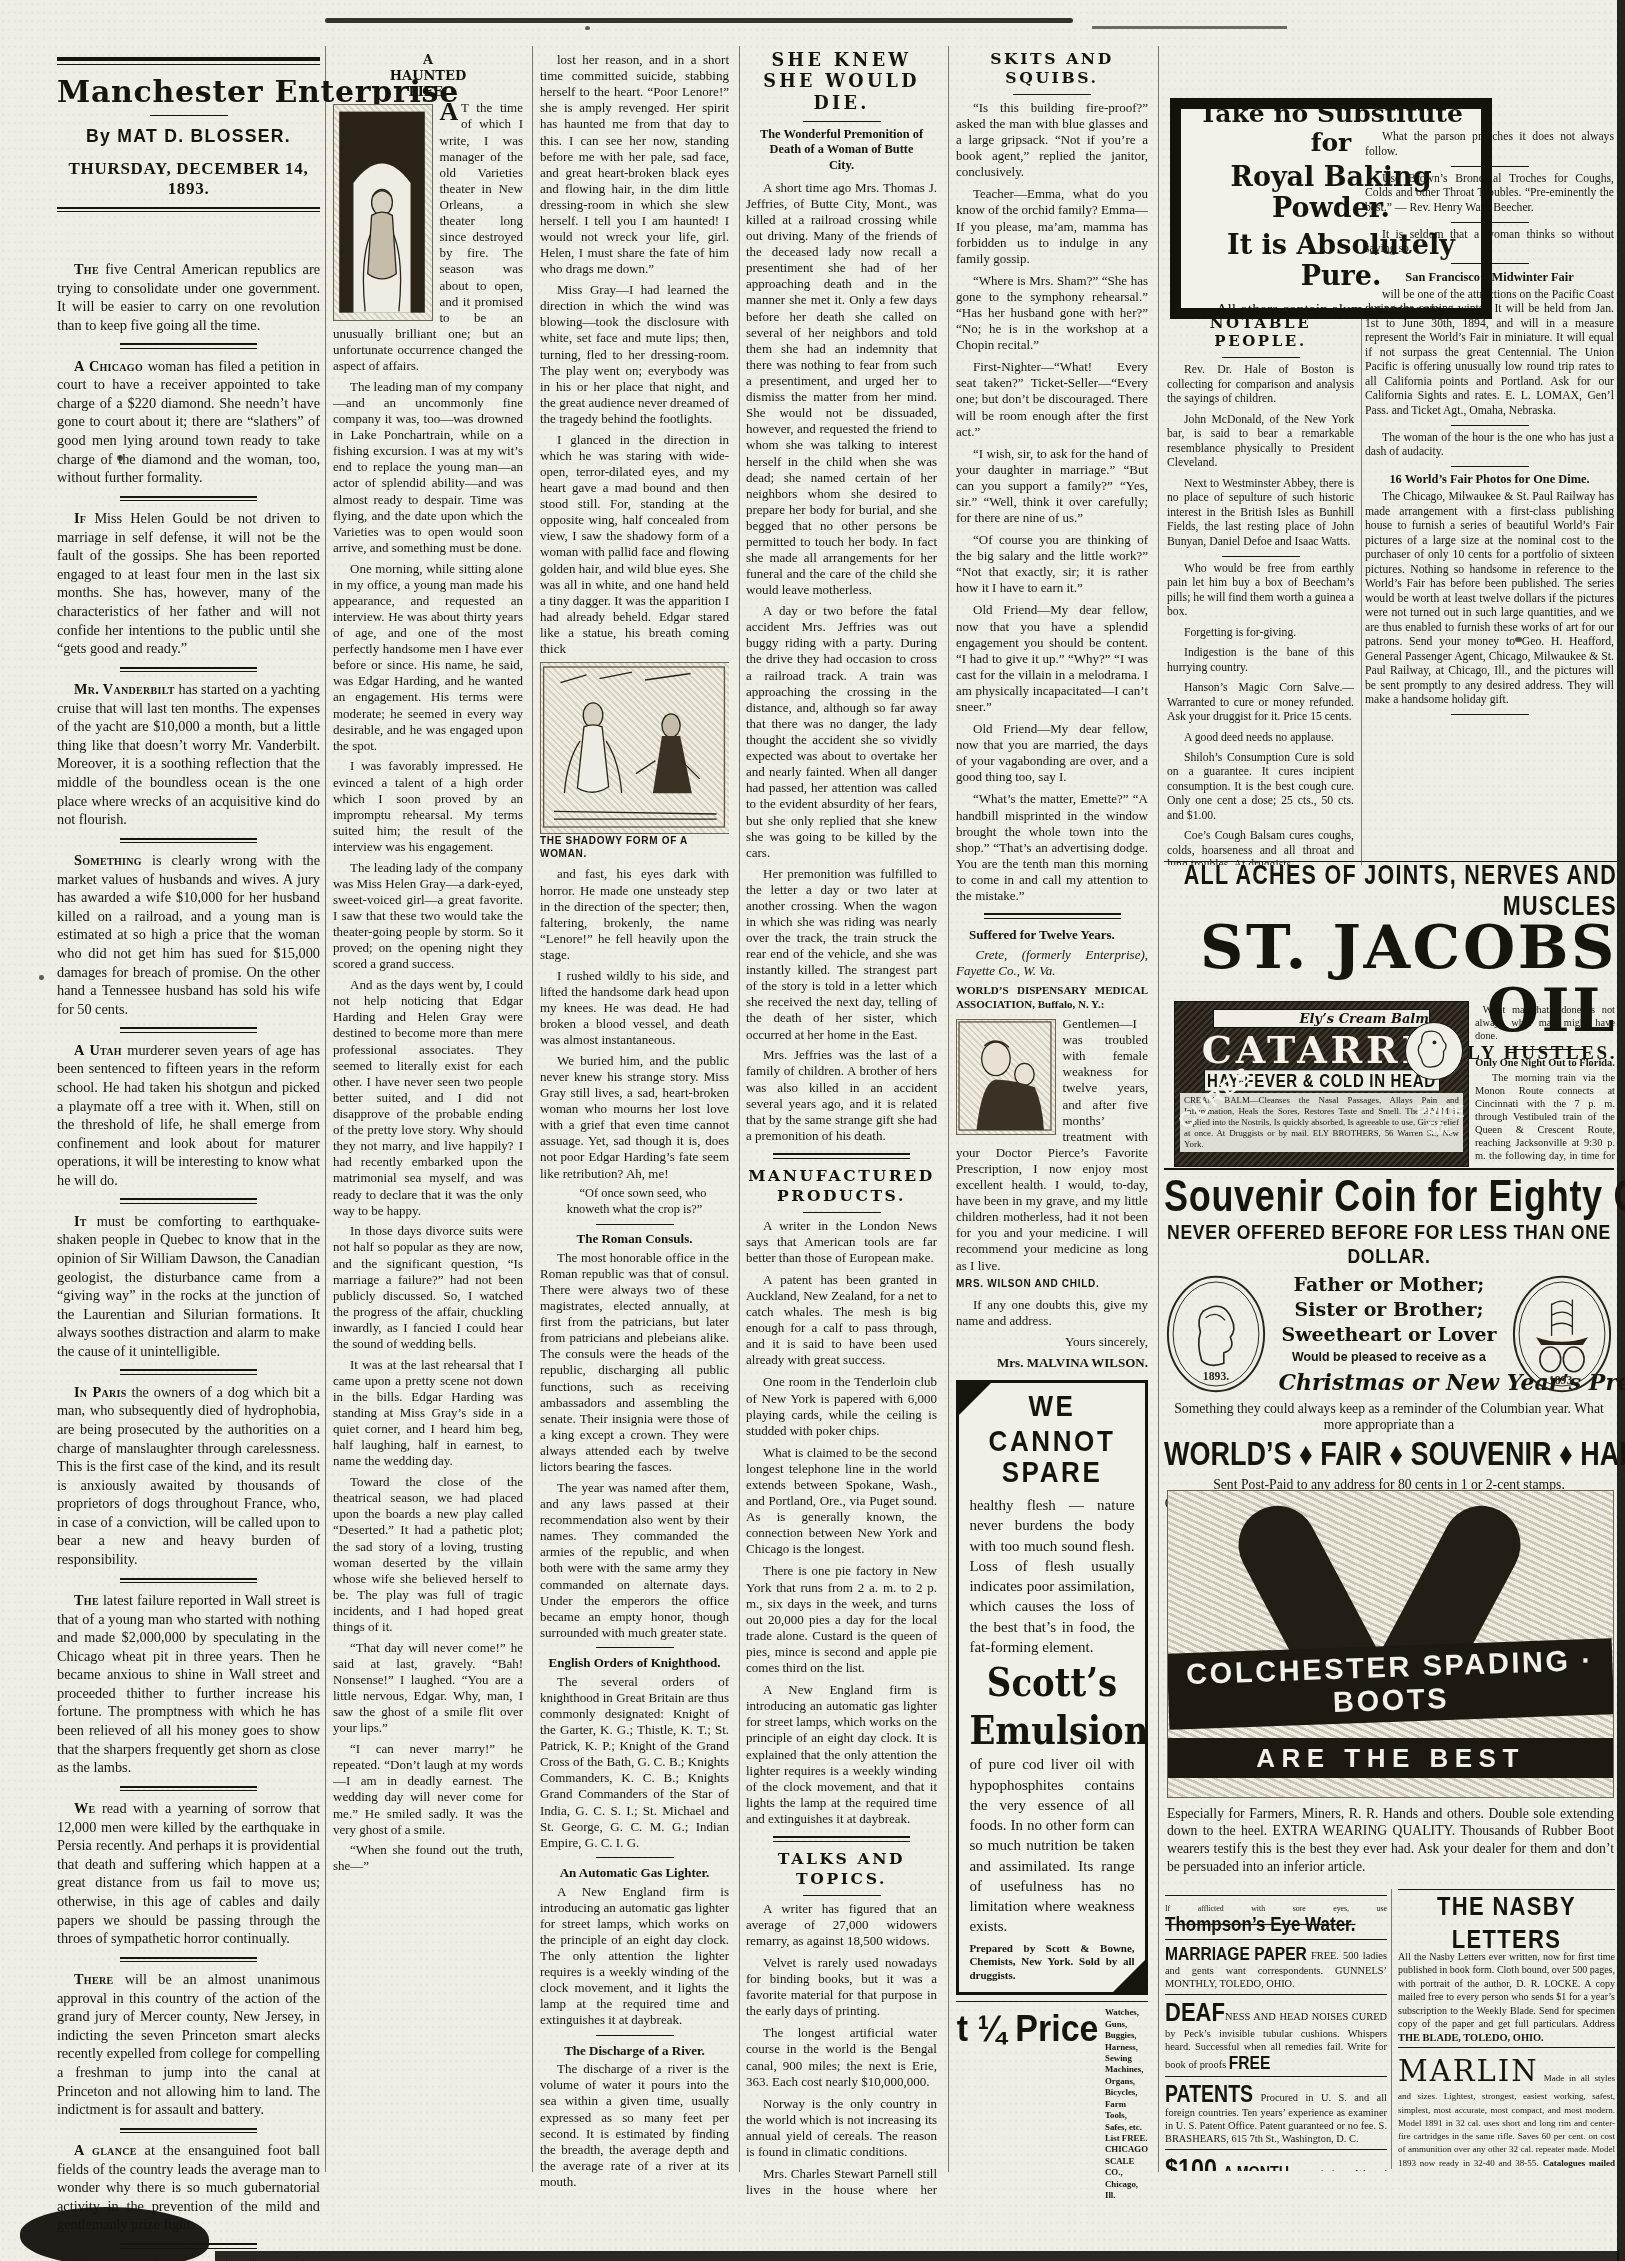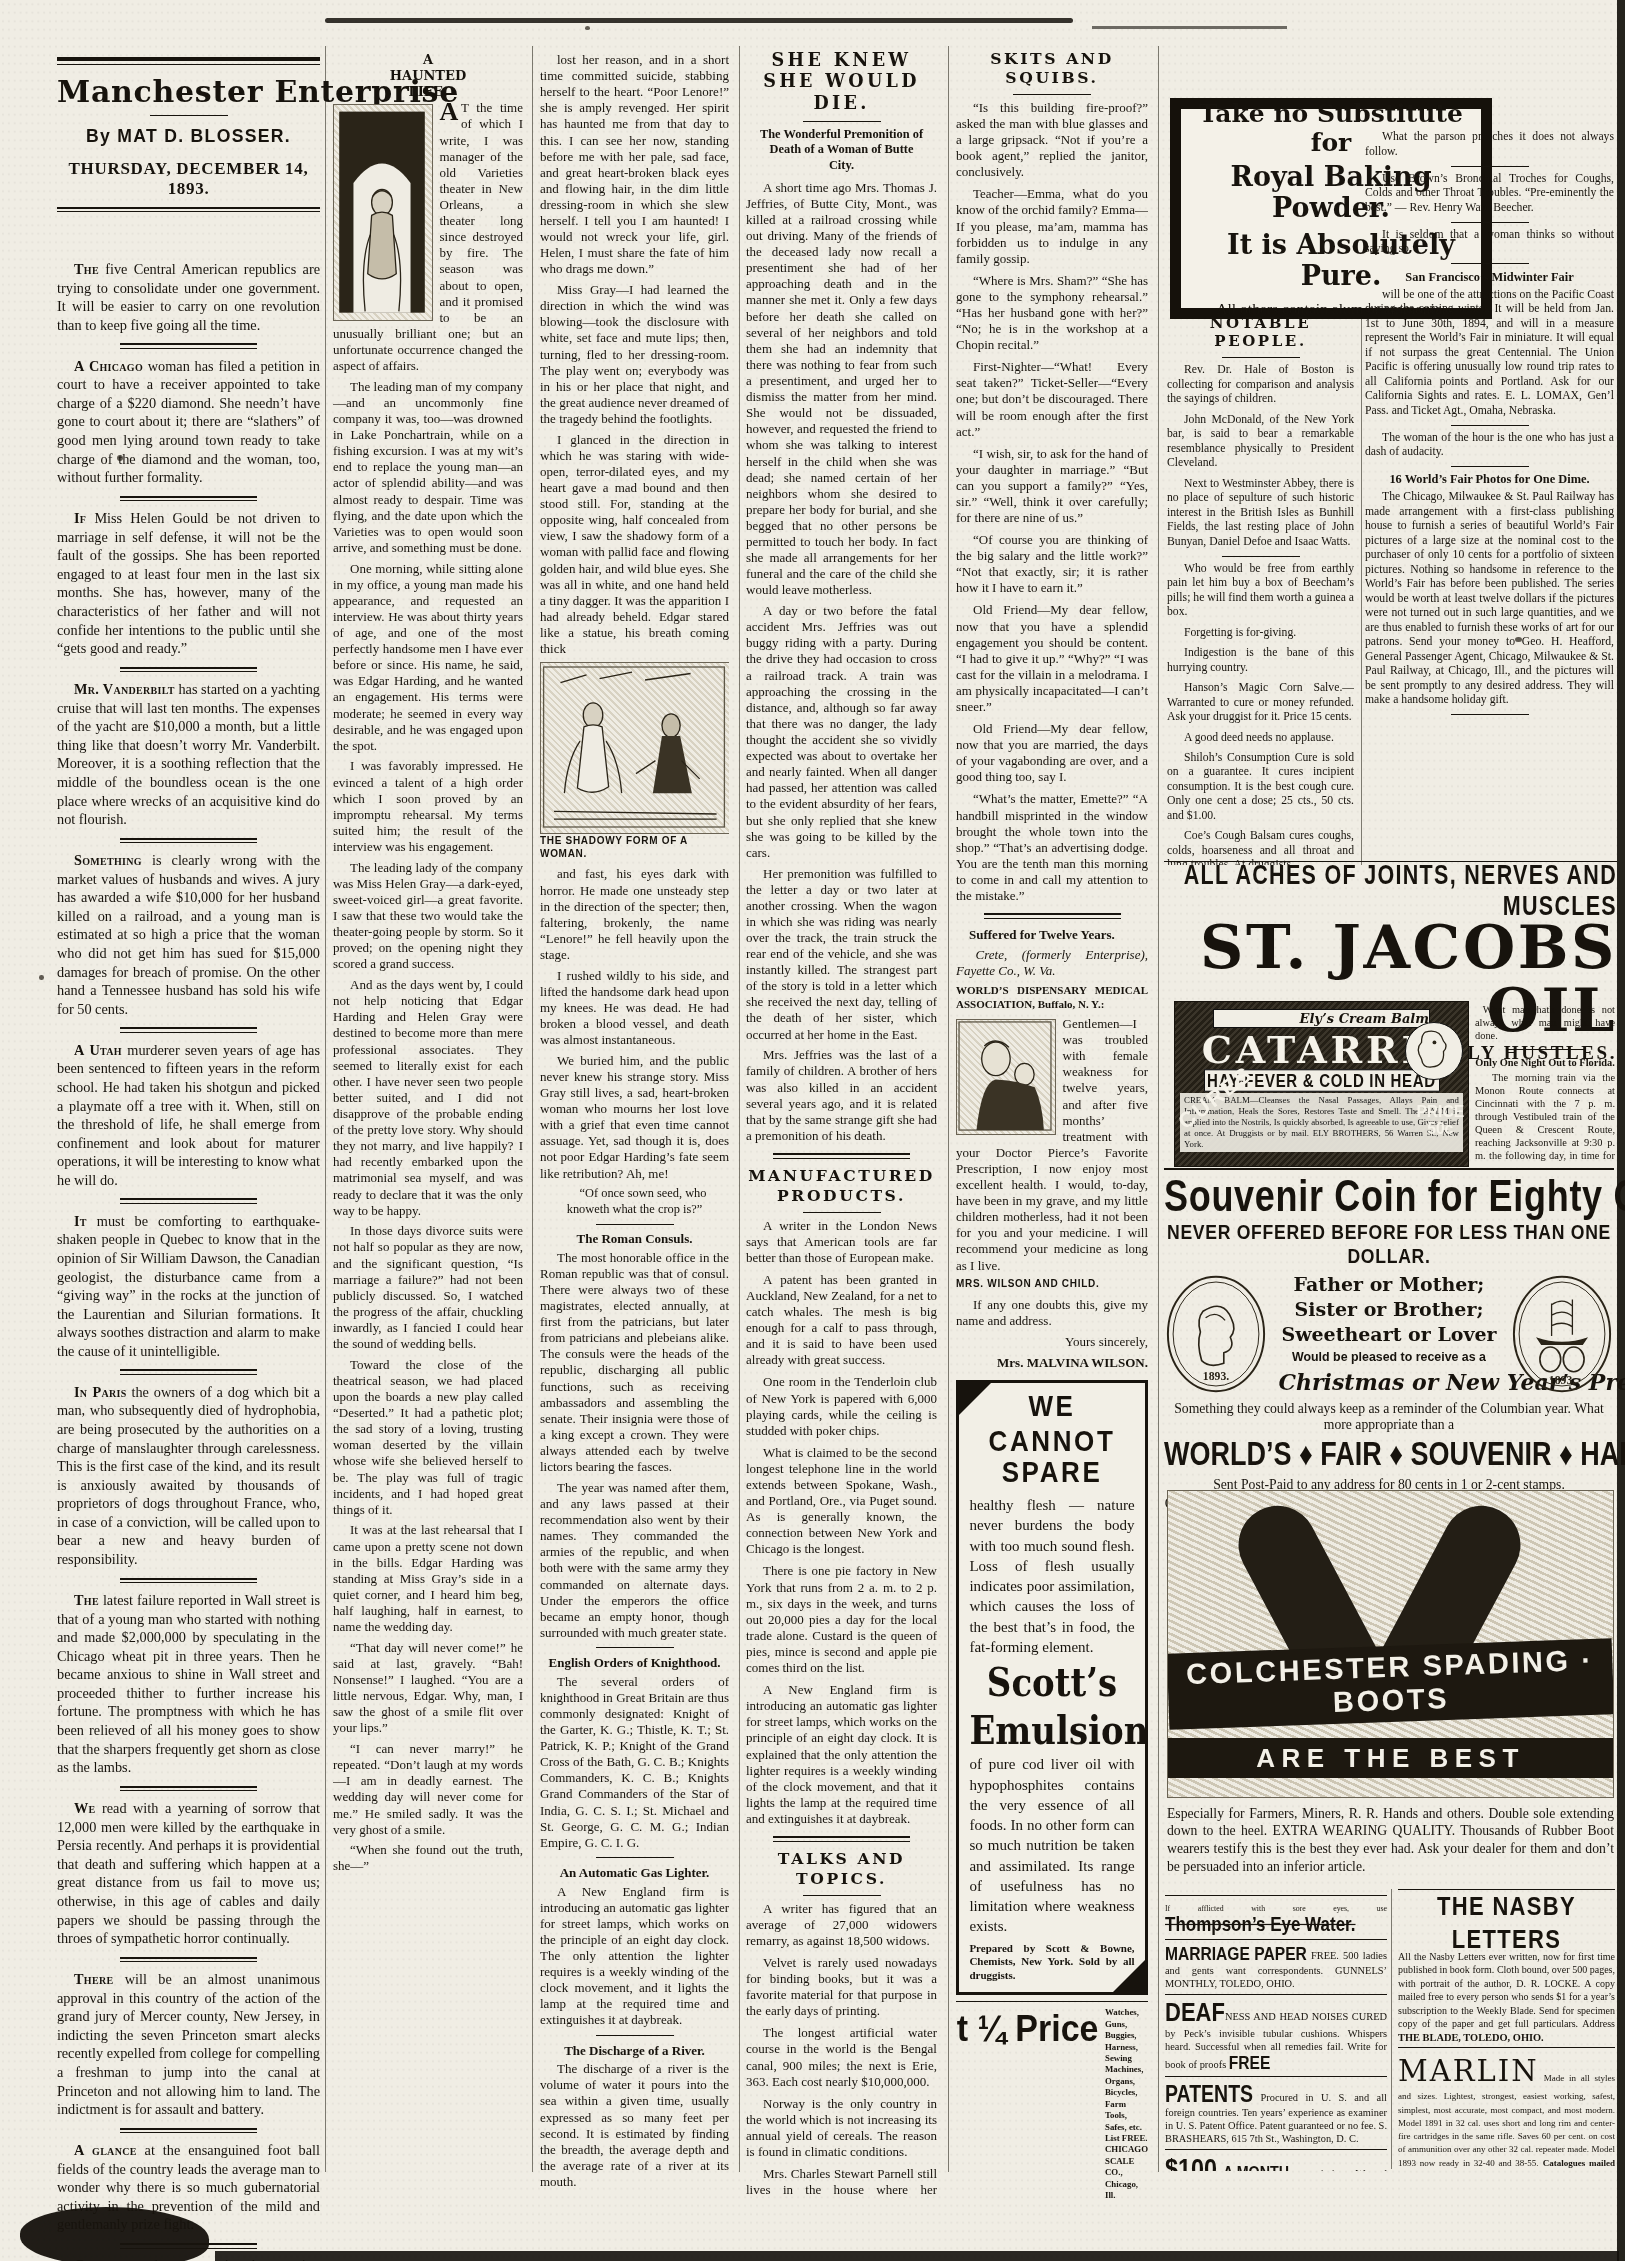--- a/index.html
+++ b/index.html
@@ -226,22 +226,22 @@
     </div>
     <p style="text-indent:0;"><span style="font-size:26px;font-weight:bold;float:left;line-height:.8;margin:1.3px 2.6px 0 0;">A</span><span>T the time of which I write, I was manager of the old Varieties theater in New Orleans, a theater long since destroyed by fire. The season was about to open, and it promised to be an unusually brilliant one; but an unfortunate occurrence changed the aspect of affairs.</span></p>
     <div>
 
     <p>The leading man of my company—and an uncommonly fine company it was, too—was drowned in Lake Ponchartrain, while on a fishing excursion. I was at my wit’s end to replace the young man—an actor of splendid ability—and was almost ready to despair. Time was flying, and the date upon which the Varieties was to open would soon arrive, and something must be done.</p>
         <p>One morning, while sitting alone in my office, a young man made his appearance, and requested an interview. He was about thirty years of age, and one of the most perfectly handsome men I have ever before or since. His name, he said, was Edgar Harding, and he wanted an engagement. His terms were moderate; he seemed in every way desirable, and he was engaged upon the spot.</p>
         <p>I was favorably impressed. He evinced a talent of a high order which I soon proved by an impromptu rehearsal. My terms suited him; the result of the interview was his engagement.</p>
         <p>The leading lady of the company was Miss Helen Gray—a dark-eyed, sweet-voiced girl—a great favorite. I saw that these two would take the theater-going people by storm. So it proved; on the opening night they scored a grand success.</p>
         <p>And as the days went by, I could not help noticing that Edgar Harding and Helen Gray were destined to become more than mere professional associates. They seemed to literally exist for each other. I have never seen two people better suited, and I did not disapprove of the probable ending of the pretty love story. Why should they not marry, and live happily? I had recently embarked upon the matrimonial sea myself, and was ready to declare that it was the only way to be happy.</p>
         <p>In those days divorce suits were not half so popular as they are now, and the significant question, “Is marriage a failure?” had not been publicly discussed. So, I watched the progress of the affair, chuckling inwardly, as I fancied I could hear the sound of wedding bells.</p>
+        <p>It was at the last rehearsal that I came upon a pretty scene not down in the bills. Edgar Harding was standing at Miss Gray’s side in a quiet corner, and I heard him beg, half laughing, half in earnest, to name the wedding day.</p>
         <p>Toward the close of the theatrical season, we had placed upon the boards a new play called “Deserted.” It had a pathetic plot; the sad story of a loving, trusting woman deserted by the villain whose wife she believed herself to be. The play was full of tragic incidents, and I had hoped great things of it.</p>
-        <p>It was at the last rehearsal that I came upon a pretty scene not down in the bills. Edgar Harding was standing at Miss Gray’s side in a quiet corner, and I heard him beg, half laughing, half in earnest, to name the wedding day.</p>
         <p>“That day will never come!” he said at last, gravely. “Bah! Nonsense!” I laughed. “You are a little nervous, Edgar. Why, man, I saw the ghost of a smile flit over your lips.”</p>
         <p>“I can never marry!” he repeated. “Don’t laugh at my words—I am in deadly earnest. The wedding day will never come for me.” He smiled sadly. It was the very ghost of a smile.</p>
         <p>“When she found out the truth, she—”</p>
       </div>
   </div>
 
   <div class="col" style="left:540px;top:52px;width:189px;height:2146px;">
     <div>
 
     <p>lost her reason, and in a short time committed suicide, stabbing herself to the heart. “Poor Lenore!” she is amply revenged. Her spirit has haunted me from that day to this. I can see her now, standing before me with her pale, sad face, and great heart-broken black eyes and flowing hair, in the dim little dressing-room in which she slew herself. I tell you I am haunted! I would not wreck your life, girl. Helen, I must share the fate of him who drags me down.”</p>

